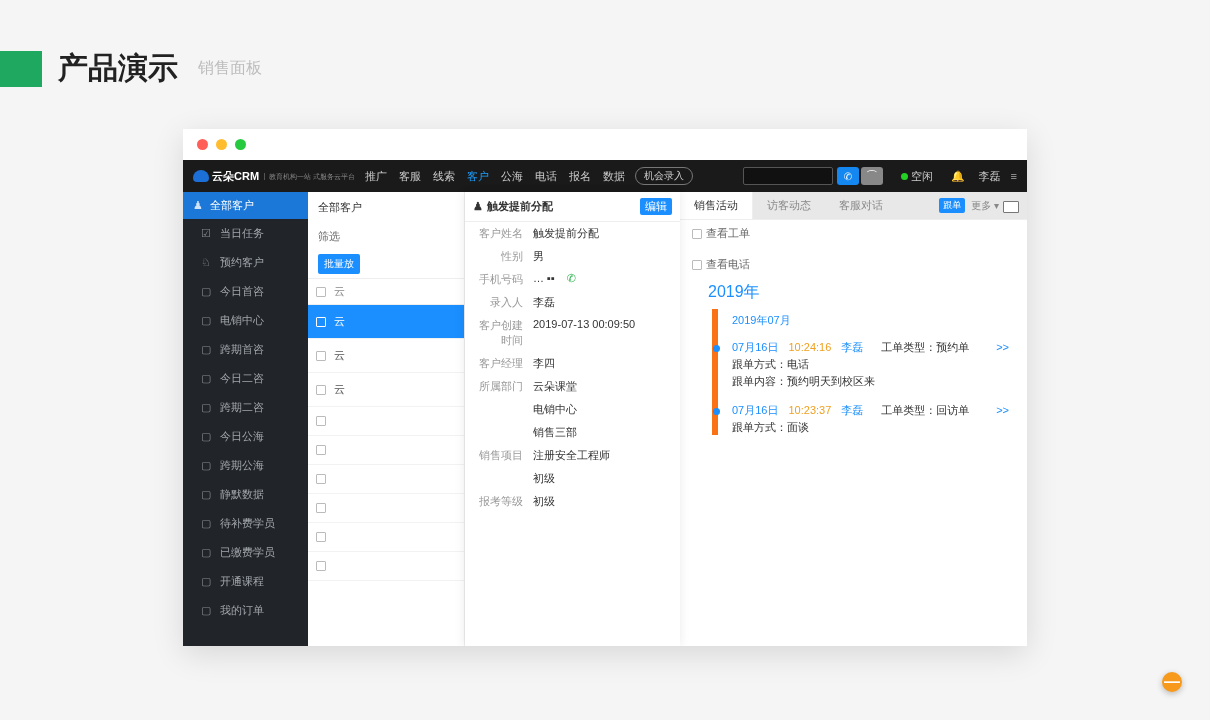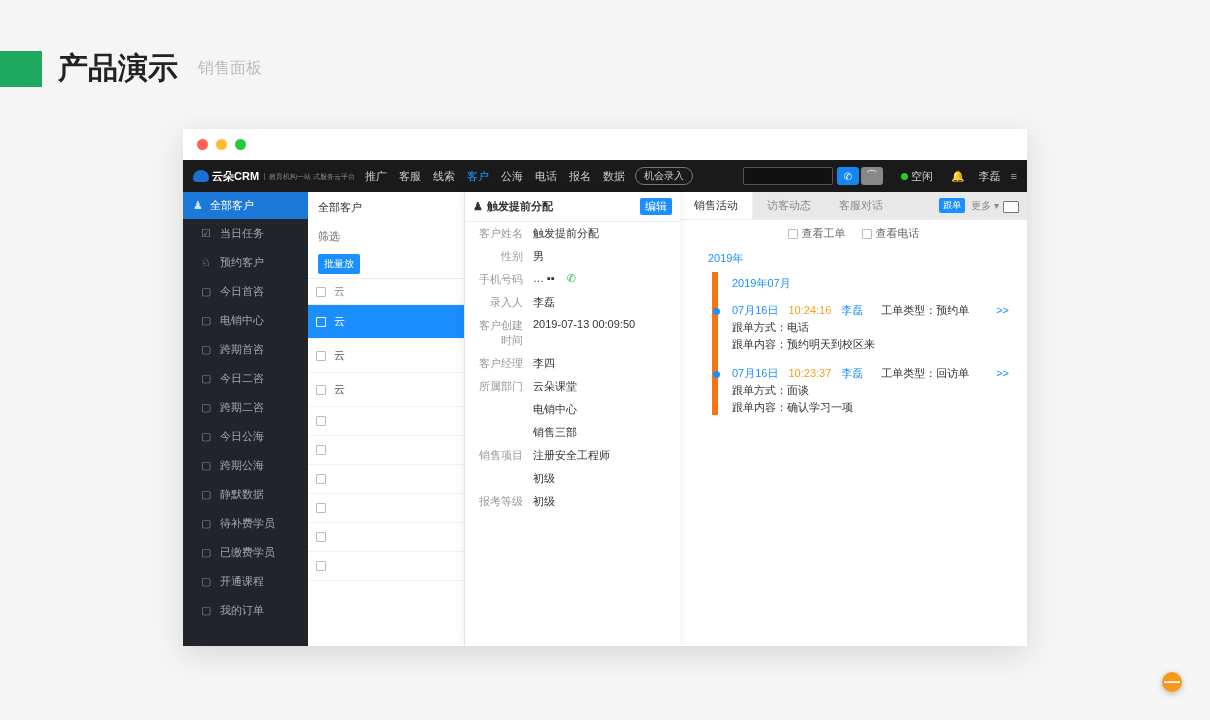--- a/index.html
+++ b/index.html
@@ -176,28 +176,28 @@
 .act-tab.first { border-right:1px solid #eee; color:#333;}
 .act-bar-rest { flex:1; background:#e8e8e8; height:100%; display:flex; align-items:center;}
 .act-tab.g { color:#888; }
 .act-right { display:flex; align-items:flex-end; gap:6px; padding:0 8px; }
 .badge-follow { background:#1b8fff; color:#fff; font-size:9px; padding:1px 4px; border-radius:2px;}
 .more-link { color:#888; font-size:10px;}
 .cards-icon { width:14px; height:10px; border:1px solid #777; border-radius:1px; position:relative;}
 .cards-icon::before { content:""; position:absolute; width:14px; height:10px; border:1px solid #777; border-radius:1px; left:-3px; top:-3px; background:#fff;}
 
 .act-filter {
-  display:flex; justify-content:center; gap:16px; padding:6px 12px; color:#666;
+  display:flex; justify-content:flex-end; gap:16px; padding:6px 12px; color:#666;flex-direction:column;
 }
 .act-filter .cb-inline { display:flex; align-items:center; gap:4px; }
 .timeline {
   padding: 4px 18px 10px 28px;
   flex:1; overflow:hidden;
 }
-.year { color:#1b8fff; font-size:11px; margin-bottom:6px;}
+.year { color:#1b8fff; font-size:16px; margin-bottom:6px;}
 .tl-body { border-left:6px solid #f97316; margin-left:4px; padding-left:14px; }
 .month { color:#1b8fff; padding:4px 0 8px; }
 .entry {
   position:relative; margin:4px 0 14px;
 }
 .entry::before {
   content:""; position:absolute; left:-19px; top:5px; width:7px; height:7px; background:#1b8fff; border-radius:50%;
 }
 .entry-head { display:flex; gap:10px; align-items:baseline; }
 .e-date { color:#1b8fff; }
@@ -478,21 +478,20 @@
 
           <div class="entry">
             <div class="entry-head">
               <span class="e-date">07月16日</span>
               <span class="e-time">10:23:37</span>
               <span class="e-user">李磊</span>
               <span class="e-type"><span>工单类型：</span><span>回访单</span></span>
               <span class="e-more">&gt;&gt;</span>
             </div>
             <div class="entry-line"><span>跟单方式：</span><span>面谈</span></div>
-            <div class="entry-line"><span>跟单内容：</span><span>确认学习一项</span></div>
           </div>
         </div>
       </div>
     </div>
   </div>
 </div>
 
 <div class="fab">
     <span>—</span>
   </div>

